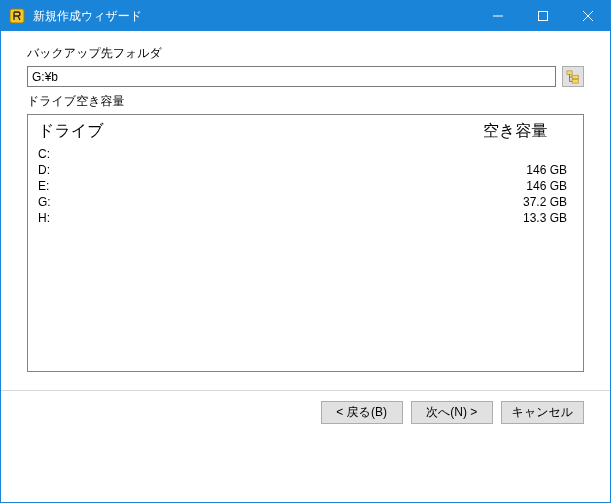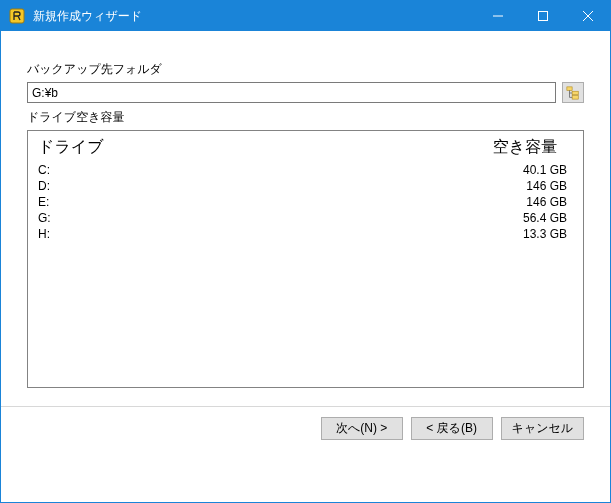--- a/index.html
+++ b/index.html
@@ -33,21 +33,21 @@
   .titlebar .title { flex: 1; font-size: 12px; }
   .titlebar .win-controls { display: flex; height: 100%; }
   .titlebar .win-btn {
     width: 45px; height: 100%;
     display: flex; align-items: center; justify-content: center;
     color: #fff;
     cursor: default;
   }
   .content {
     flex: 1;
-    padding: 30px 26px 12px 26px;
+    padding: 14px 26px 12px 26px;
     display: flex;
     flex-direction: column;
     color: #000;
   }
   .field-label { margin-bottom: 4px; }
   .path-row { display: flex; align-items: center; margin-bottom: 6px; }
   .path-input {
     flex: 1;
     border: 1px solid #7a7a7a;
     padding: 2px 4px;
@@ -71,21 +71,21 @@
     height: 258px;
     background: #fff;
     padding: 4px 8px 4px 8px;
   }
   .drive-header {
     display: flex;
     font-size: 16px;
     padding: 2px 2px 4px 2px;
   }
   .drive-header .col-drive { flex: 1; }
-  .drive-header .col-free { width: 90px; text-align: center; padding-right: 6px;}
+  .drive-header .col-free { width: 90px; text-align: left; padding-right: 6px;}
   .drive-row {
     display: flex;
     font-size: 12px;
     padding: 0 2px;
     line-height: 16px;
   }
   .drive-row .col-drive { flex: 1; }
   .drive-row .col-free { width: 90px; text-align: right; padding-right: 6px;}
   .footer-sep {
     border-top: 1px solid #d8d8d8;
@@ -156,40 +156,39 @@
     </div>
 
     <div class="section-label">ドライブ空き容量</div>
     <div class="drive-box">
       <div class="drive-header">
         <div class="col-drive">ドライブ</div>
         <div class="col-free">空き容量</div>
       </div>
       <div class="drive-row">
         <div class="col-drive">C:</div>
-        <div class="col-free">40.1 GB</div>
       </div>
       <div class="drive-row">
         <div class="col-drive">D:</div>
         <div class="col-free">146 GB</div>
       </div>
       <div class="drive-row">
         <div class="col-drive">E:</div>
         <div class="col-free">146 GB</div>
       </div>
       <div class="drive-row">
         <div class="col-drive">G:</div>
-        <div class="col-free">56.4 GB</div>
+        <div class="col-free">37.2 GB</div>
       </div>
       <div class="drive-row">
         <div class="col-drive">H:</div>
         <div class="col-free">13.3 GB</div>
       </div>
     </div>
 
     <div class="footer-sep"></div>
     <div class="button-row">
+      <button class="btn">&lt; 戻る(B)</button>
       <button class="btn">次へ(N) &gt;</button>
-      <button class="btn">&lt; 戻る(B)</button>
       <button class="btn">キャンセル</button>
     </div>
   </div>
 </div>
 
 </body></html>

